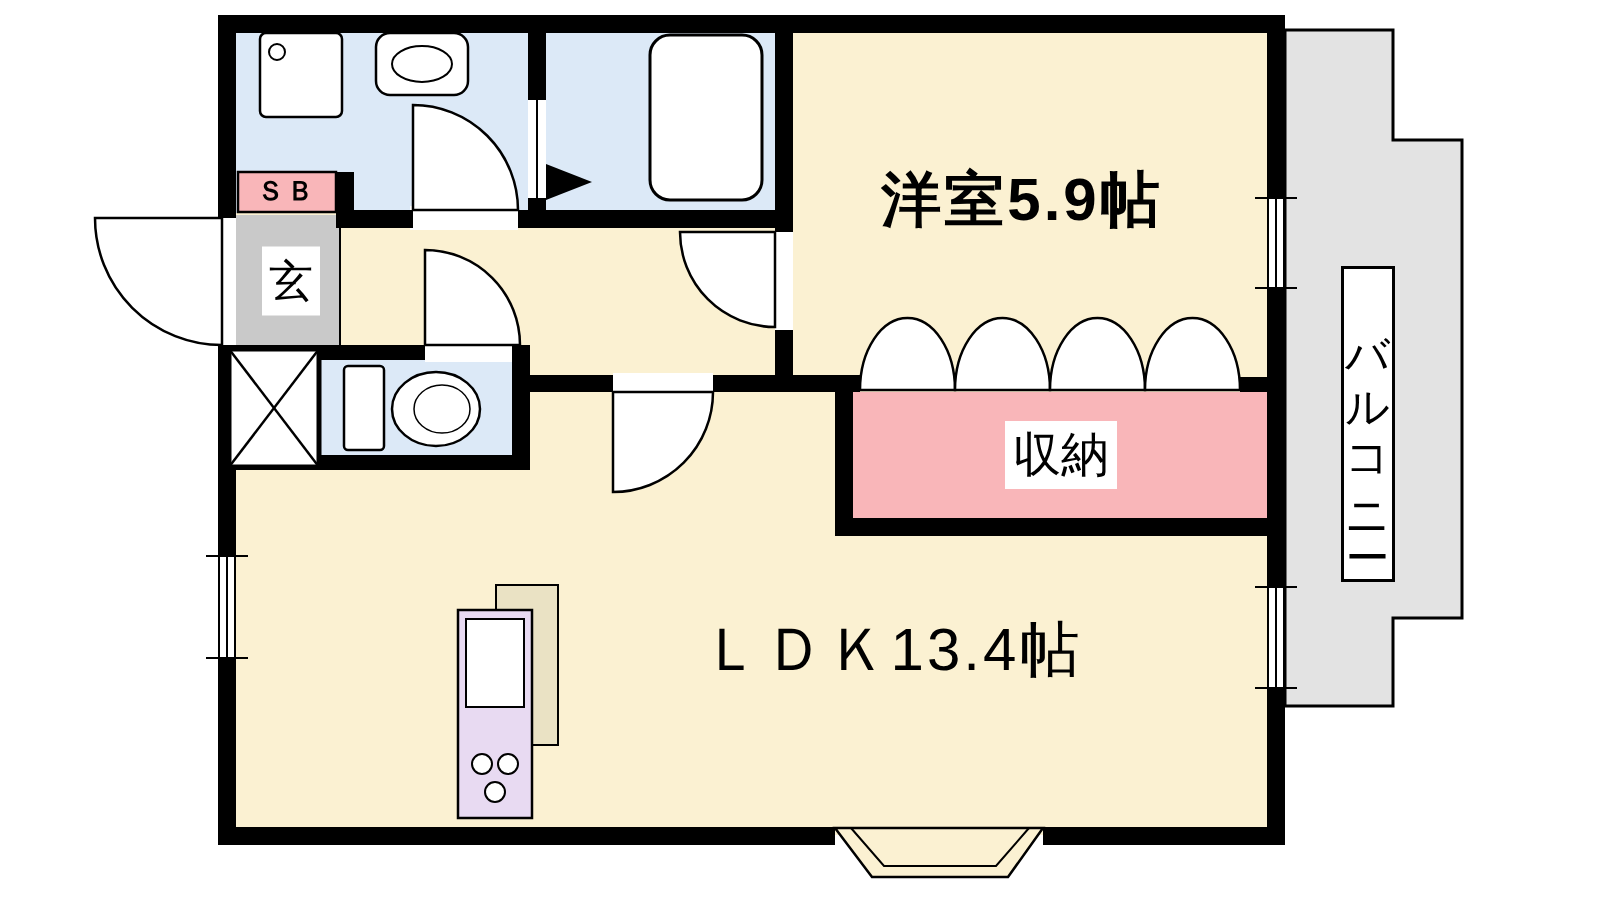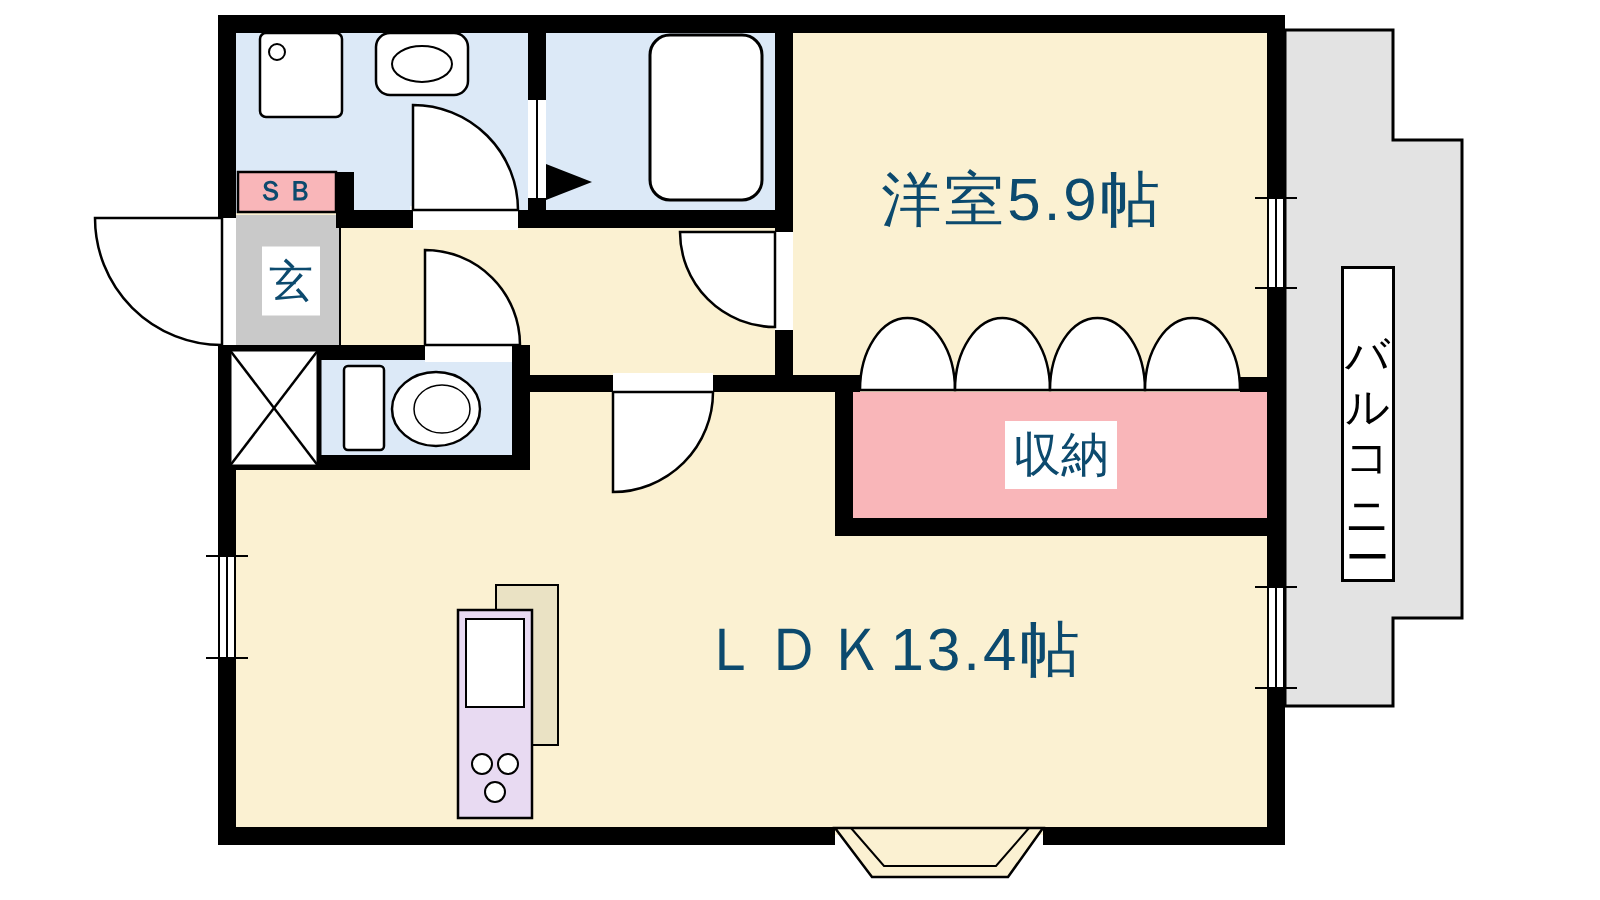--- a/index.html
+++ b/index.html
@@ -1,21 +1,21 @@
 <!DOCTYPE html>
 <html style="--wall: #000000; --floor-cream: #FBF1D2; --wet-blue: #DCE9F7; --accent-pink: #F9B6B9; --entry-gray: #C9C9C9; --balcony-gray: #E3E3E3; --kitchen-purple: #E8DAF2; --counter-tan: #EAE2C4; --fixture-white: #FFFFFF;"><head>
 <meta charset="utf-8">
 <style>
   html,body{margin:0;padding:0;background:#fff;}
   #stage{position:relative;width:1600px;height:900px;background:#fff;overflow:hidden;
          font-family:"Liberation Sans",sans-serif;}
   #plan-svg{position:absolute;left:0;top:0;}
-  .lbl{position:absolute;transform:translate(-50%,-50%);color:#0c4a6e;white-space:nowrap;
+  .lbl{position:absolute;transform:translate(-50%,-50%);color:#000000;white-space:nowrap;
        font-family:"Liberation Sans",sans-serif;z-index:5;}
-  .lbl-west{left:1022px;top:200px;font-size:60px;letter-spacing:3px;}
+  .lbl-west{left:1022px;top:200px;font-size:60px;letter-spacing:3px;font-weight:bold;}
   .lbl-ldk{left:892px;top:650px;font-size:60px;letter-spacing:3px;}
   .lbl-storage{left:1061px;top:455px;font-size:48px;background:#fff;padding:2px 8px;}
   .lbl-genkan{left:291px;top:281px;font-size:44px;background:#fff;padding:5px 7px;}
   .lbl-sb{left:287px;top:191px;font-size:27px;font-weight:bold;letter-spacing:3px;}
   .balcony-label{position:absolute;left:1341px;top:266px;width:54px;height:316px;
        background:#fff;border:3px solid #000;box-sizing:border-box;z-index:5;
        writing-mode:vertical-rl;text-orientation:mixed;
        font-size:44px;letter-spacing:7px;line-height:48px;text-align:center;color:#000;
        font-family:"Liberation Sans",sans-serif;}
 </style>

